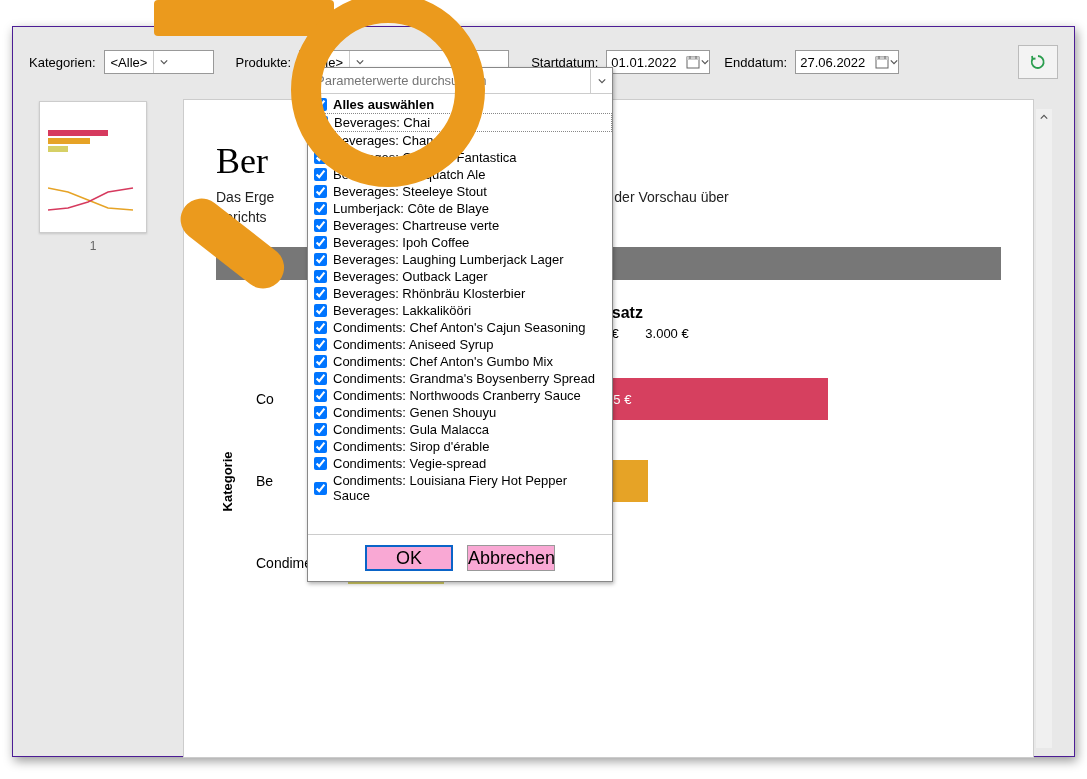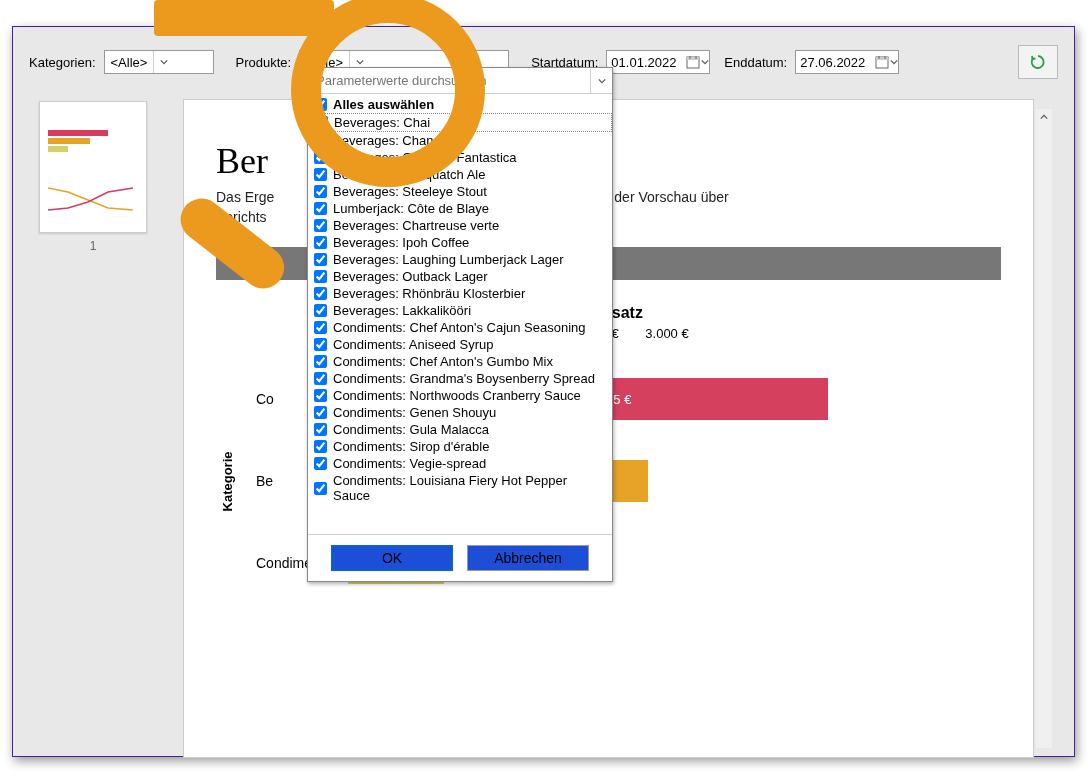--- a/index.html
+++ b/index.html
@@ -56,21 +56,21 @@
 .param-list { height: 440px; overflow-y: scroll; padding: 2px 0; }
 .param-list::-webkit-scrollbar { width: 16px; }
 .param-list::-webkit-scrollbar-track { background: #f0f0f0; }
 .param-list::-webkit-scrollbar-thumb { background: #ccc; }
 .param-list::-webkit-scrollbar-button { background: #e8e8e8; height: 16px; }
 .param-item { display: flex; align-items: center; padding: 1px 6px; font-size: 13px; cursor: pointer; }
 .param-item.select-all { font-weight: bold; }
 .param-item.highlighted { border: 1px dotted #888; }
 .param-item input[type="checkbox"] { margin-right: 6px; width: 13px; height: 13px; }
 .param-buttons { display: flex; justify-content: center; gap: 14px; padding: 10px; border-top: 1px solid #ccc; }
-.param-buttons button { width: 122px; height: 26px; border: 1px solid #999; background: #1d4ed8; font-size: 14px; cursor: pointer; font-family: inherit; }
+.param-buttons button { width: 88px; height: 26px; border: 1px solid #999; background: #f9a8d4; font-size: 18px; cursor: pointer; font-family: inherit; }
 .param-buttons button.primary { border: 2px solid #0a64c8; }
 
 .magnifier { position: absolute; left: 138px; top: -30px; z-index: 100; pointer-events: none; }
 .magnifier svg { width: 360px; height: 320px; }
 </style>
 </head>
 <body>
 
 <div class="app-window">
 

